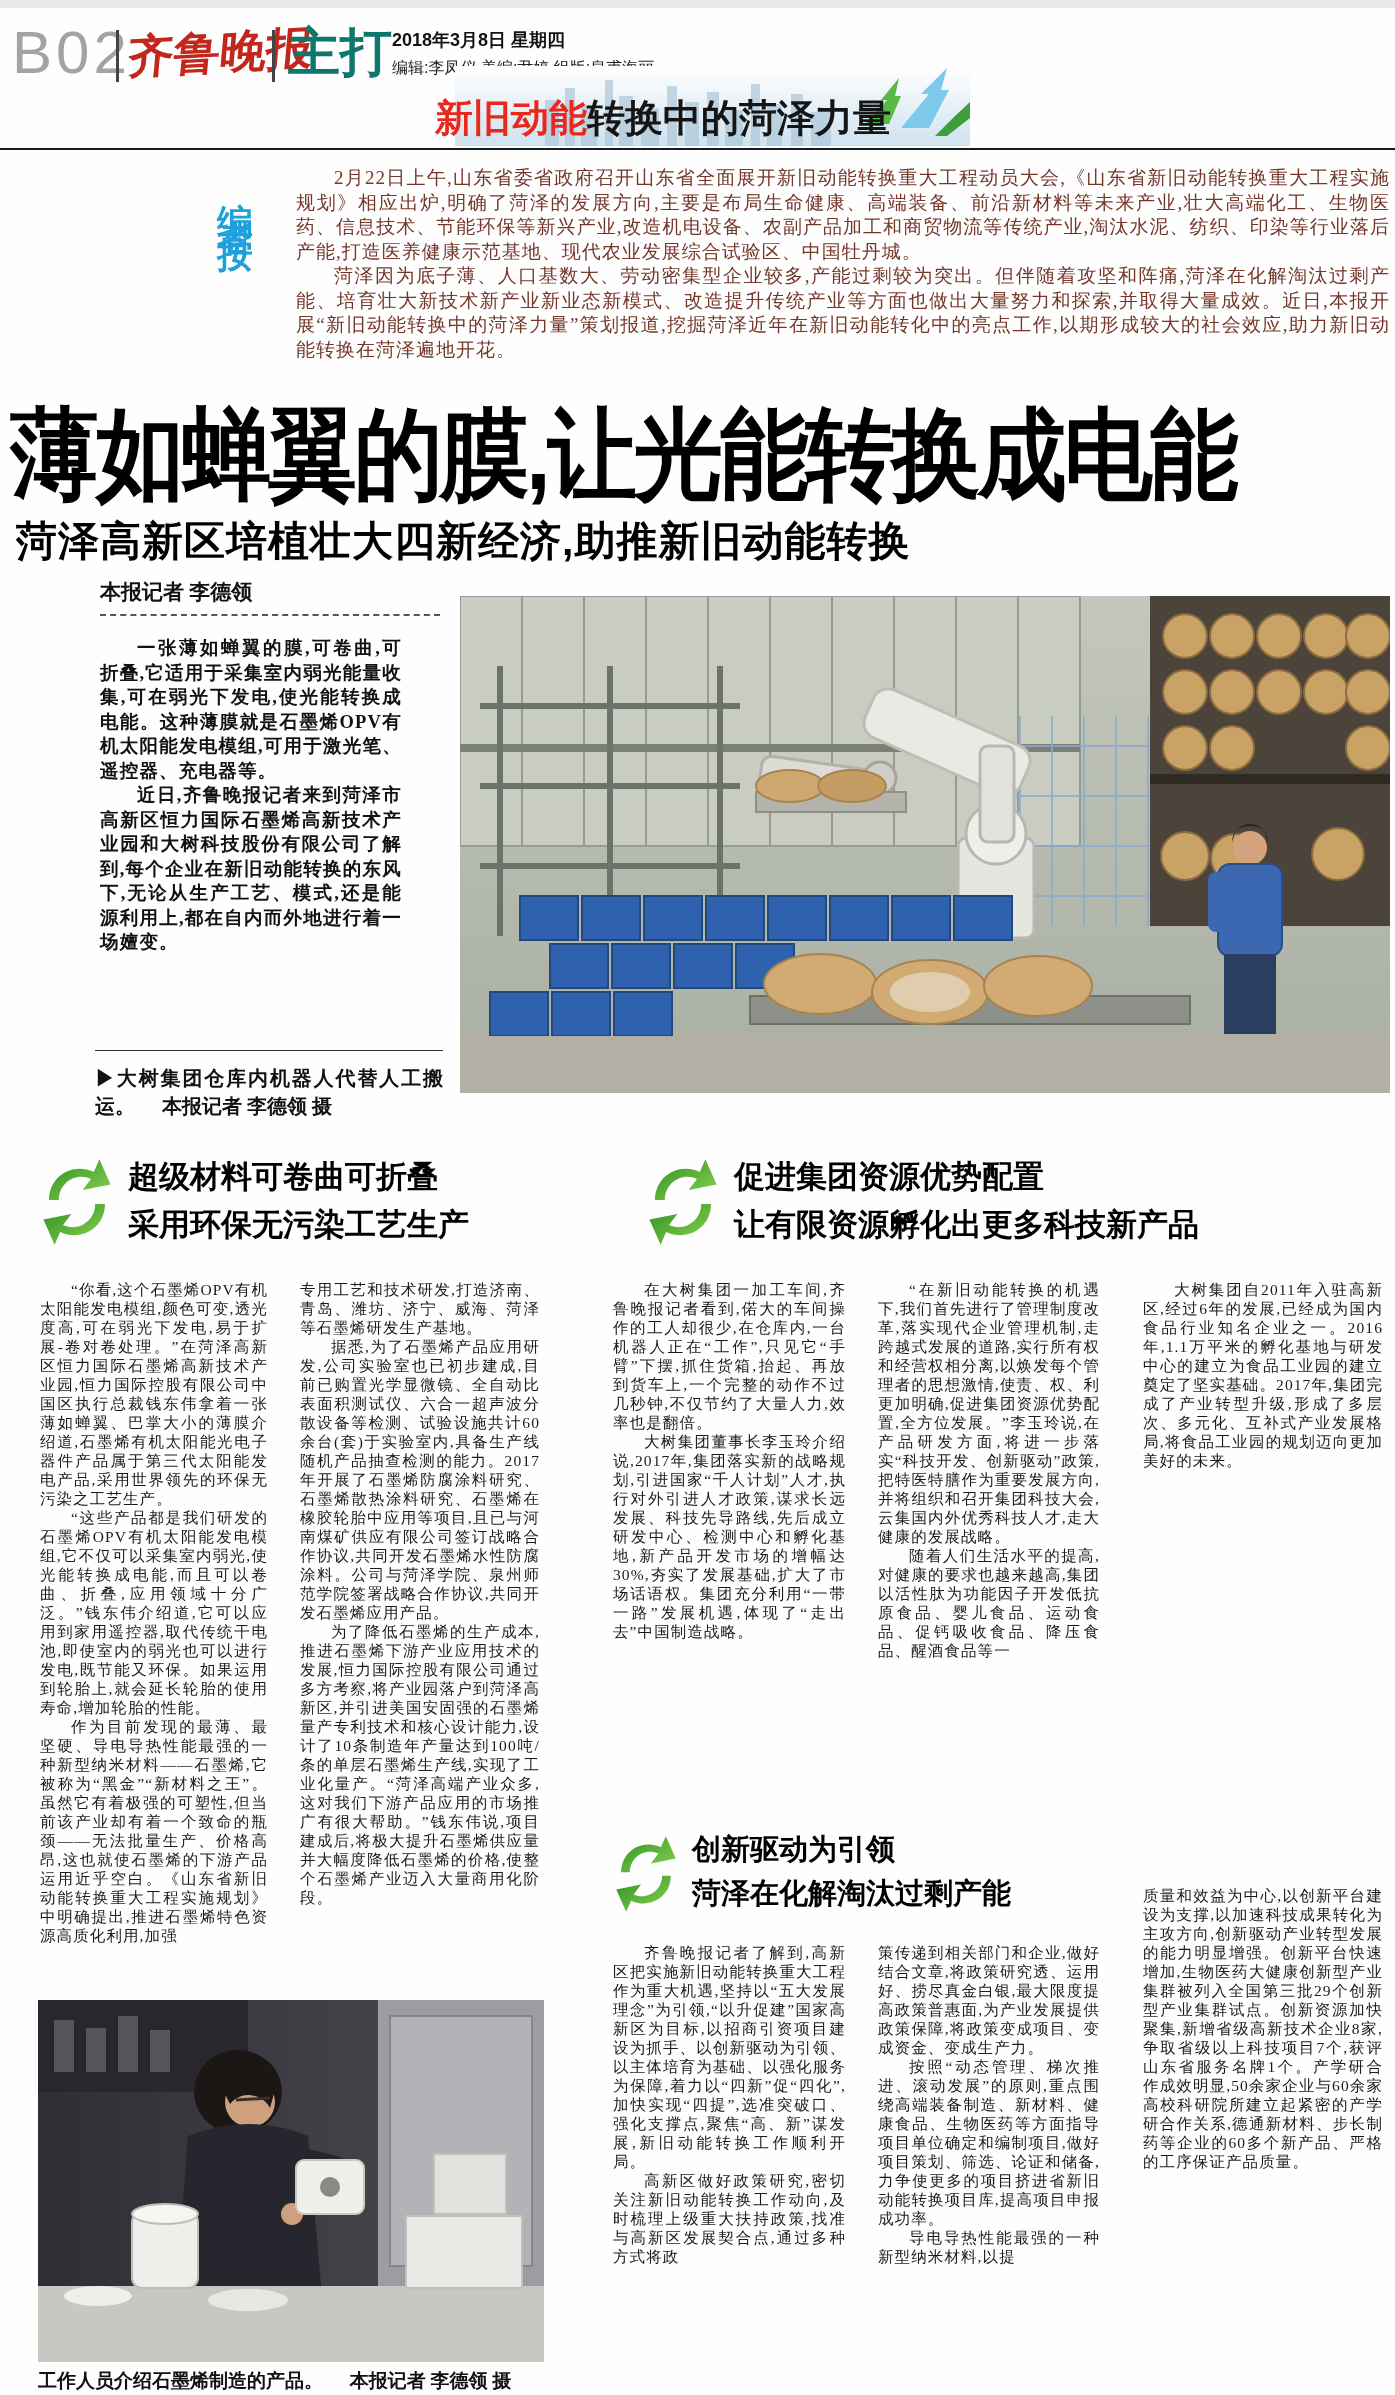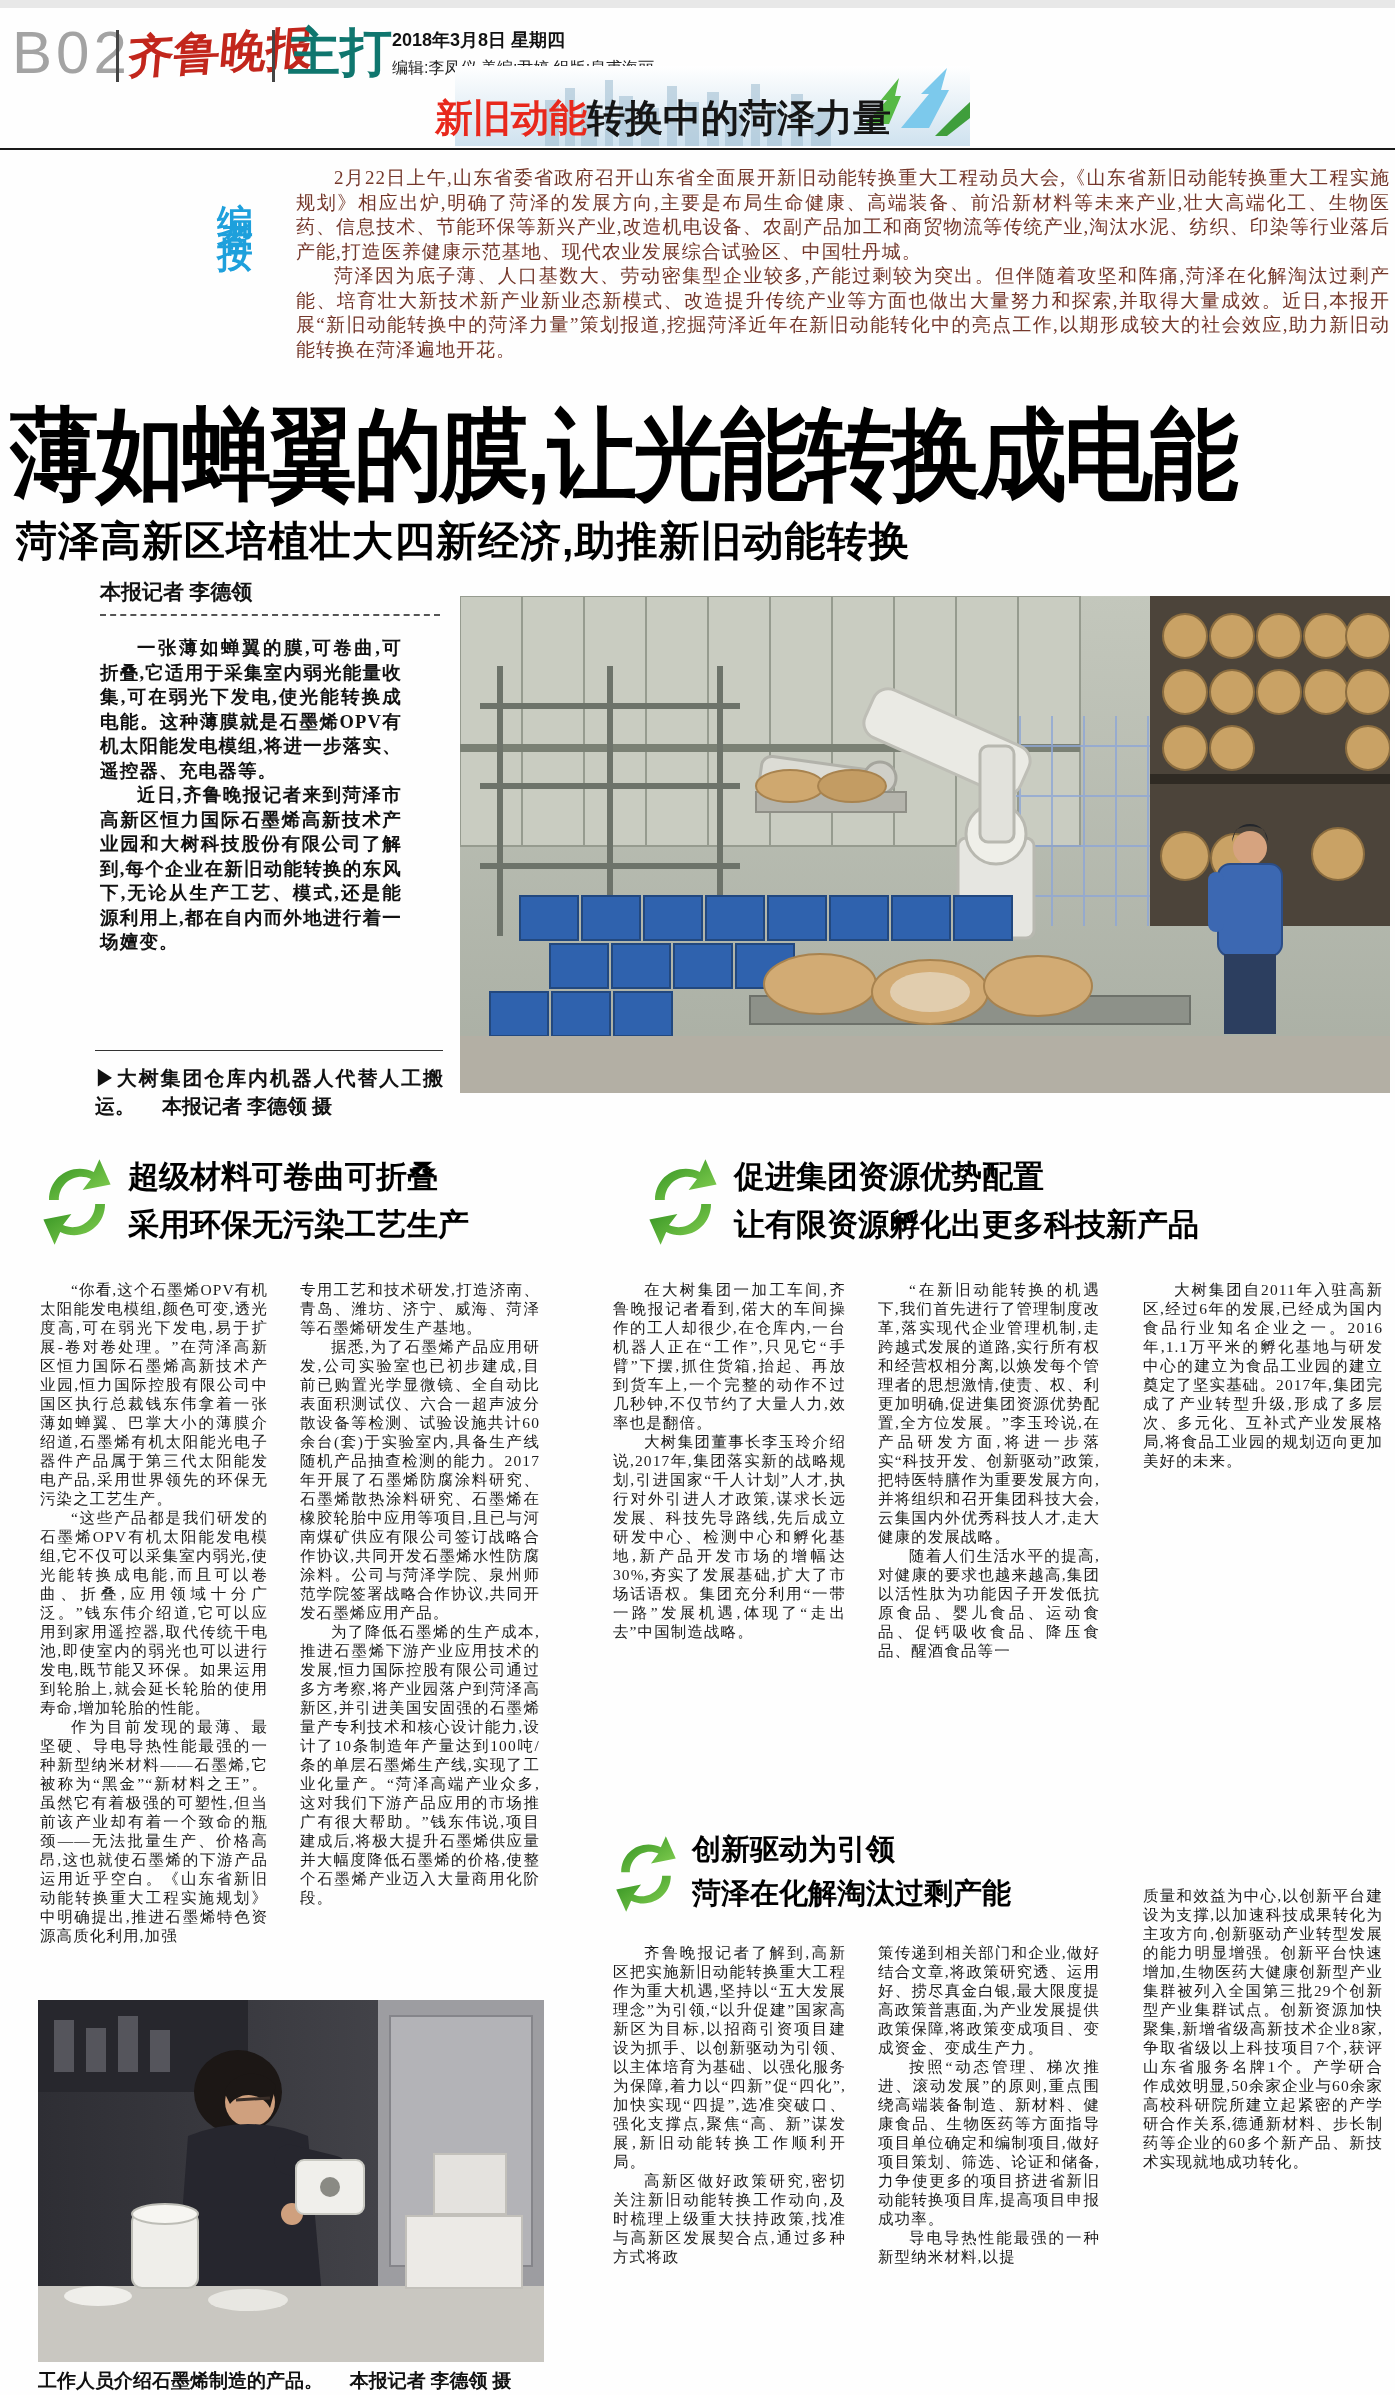--- a/index.html
+++ b/index.html
@@ -112,21 +112,21 @@
   <div class="abs ednote">
     <p>2月22日上午,山东省委省政府召开山东省全面展开新旧动能转换重大工程动员大会,《山东省新旧动能转换重大工程实施规划》相应出炉,明确了菏泽的发展方向,主要是布局生命健康、高端装备、前沿新材料等未来产业,壮大高端化工、生物医药、信息技术、节能环保等新兴产业,改造机电设备、农副产品加工和商贸物流等传统产业,淘汰水泥、纺织、印染等行业落后产能,打造医养健康示范基地、现代农业发展综合试验区、中国牡丹城。</p>
     <p>菏泽因为底子薄、人口基数大、劳动密集型企业较多,产能过剩较为突出。但伴随着攻坚和阵痛,菏泽在化解淘汰过剩产能、培育壮大新技术新产业新业态新模式、改造提升传统产业等方面也做出大量努力和探索,并取得大量成效。近日,本报开展“新旧动能转换中的菏泽力量”策划报道,挖掘菏泽近年在新旧动能转化中的亮点工作,以期形成较大的社会效应,助力新旧动能转换在菏泽遍地开花。</p>
   </div>
 
   <div class="abs headline">薄如蝉翼的膜,让光能转换成电能</div>
   <div class="abs subhead">菏泽高新区培植壮大四新经济,助推新旧动能转换</div>
 
   <div class="abs byline">本报记者  李德领</div>
   <div class="abs lead">
-    <p>一张薄如蝉翼的膜,可卷曲,可折叠,它适用于采集室内弱光能量收集,可在弱光下发电,使光能转换成电能。这种薄膜就是石墨烯OPV有机太阳能发电模组,将进一步落实、遥控器、充电器等。</p>
+    <p>一张薄如蝉翼的膜,可卷曲,可折叠,它适用于采集室内弱光能量收集,可在弱光下发电,使光能转换成电能。这种薄膜就是石墨烯OPV有机太阳能发电模组,可用于激光笔、遥控器、充电器等。</p>
     <p>近日,齐鲁晚报记者来到菏泽市高新区恒力国际石墨烯高新技术产业园和大树科技股份有限公司了解到,每个企业在新旧动能转换的东风下,无论从生产工艺、模式,还是能源利用上,都在自内而外地进行着一场嬗变。</p>
   </div>
   <div class="abs leadrule"></div>
   <div class="abs caption1">
     <span>▶大树集团仓库内机器人代替人工搬运。</span>
     <span class="credit-inline">本报记者  李德领  摄</span>
   </div>
 
   <div class="abs photo1">
     <svg viewBox="0 0 930 497" width="930" height="497">
@@ -295,21 +295,21 @@
   <div class="abs col" style="left:613px;top:1935px;width:233px;height:458px;">
     <p>齐鲁晚报记者了解到,高新区把实施新旧动能转换重大工程作为重大机遇,坚持以“五大发展理念”为引领,“以升促建”国家高新区为目标,以招商引资项目建设为抓手、以创新驱动为引领、以主体培育为基础、以强化服务为保障,着力以“四新”促“四化”,加快实现“四提”,选准突破口、强化支撑点,聚焦“高、新”谋发展,新旧动能转换工作顺利开局。</p>
     <p>高新区做好政策研究,密切关注新旧动能转换工作动向,及时梳理上级重大扶持政策,找准与高新区发展契合点,通过多种方式将政</p>
   </div>
   <div class="abs col" style="left:878px;top:1935px;width:222px;height:458px;">
     <p class="cont">策传递到相关部门和企业,做好结合文章,将政策研究透、运用好、捞尽真金白银,最大限度提高政策普惠面,为产业发展提供政策保障,将政策变成项目、变成资金、变成生产力。</p>
     <p>按照“动态管理、梯次推进、滚动发展”的原则,重点围绕高端装备制造、新材料、健康食品、生物医药等方面指导项目单位确定和编制项目,做好项目策划、筛选、论证和储备,力争使更多的项目挤进省新旧动能转换项目库,提高项目申报成功率。</p>
     <p>导电导热性能最强的一种新型纳米材料,以提</p>
   </div>
   <div class="abs col" style="left:1143px;top:1878px;width:240px;height:340px;">
-    <p class="cont">质量和效益为中心,以创新平台建设为支撑,以加速科技成果转化为主攻方向,创新驱动产业转型发展的能力明显增强。创新平台快速增加,生物医药大健康创新型产业集群被列入全国第三批29个创新型产业集群试点。创新资源加快聚集,新增省级高新技术企业8家,争取省级以上科技项目7个,获评山东省服务名牌1个。产学研合作成效明显,50余家企业与60余家高校科研院所建立起紧密的产学研合作关系,德通新材料、步长制药等企业的60多个新产品、新技术实现就地成功转化。</p>
+    <p class="cont">质量和效益为中心,以创新平台建设为支撑,以加速科技成果转化为主攻方向,创新驱动产业转型发展的能力明显增强。创新平台快速增加,生物医药大健康创新型产业集群被列入全国第三批29个创新型产业集群试点。创新资源加快聚集,新增省级高新技术企业8家,争取省级以上科技项目7个,获评山东省服务名牌1个。产学研合作成效明显,50余家企业与60余家高校科研院所建立起紧密的产学研合作关系,德通新材料、步长制药等企业的60多个新产品、严格的工序保证产品质量。</p>
   </div>
 
   <div class="abs photo2">
     <svg viewBox="0 0 506 362" width="506" height="362">
       <defs>
         <linearGradient id="dark" x1="0" y1="0" x2="1" y2="0">
           <stop offset="0" stop-color="#2e2e34"></stop>
             <stop offset="1" stop-color="#4c4c52"></stop>
         </linearGradient>
       </defs>

